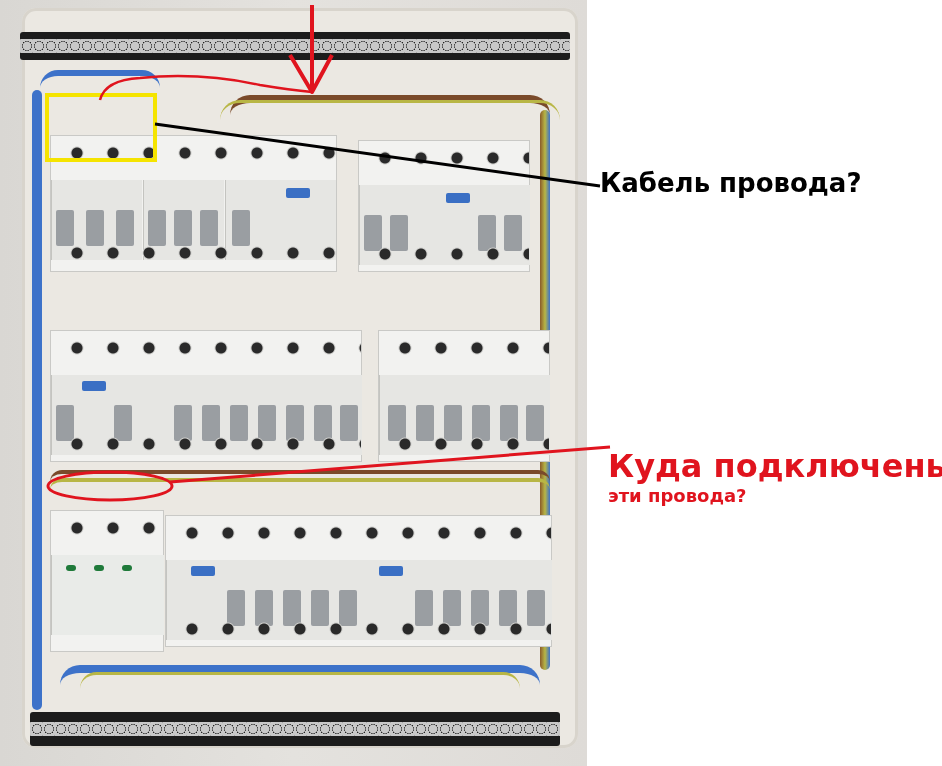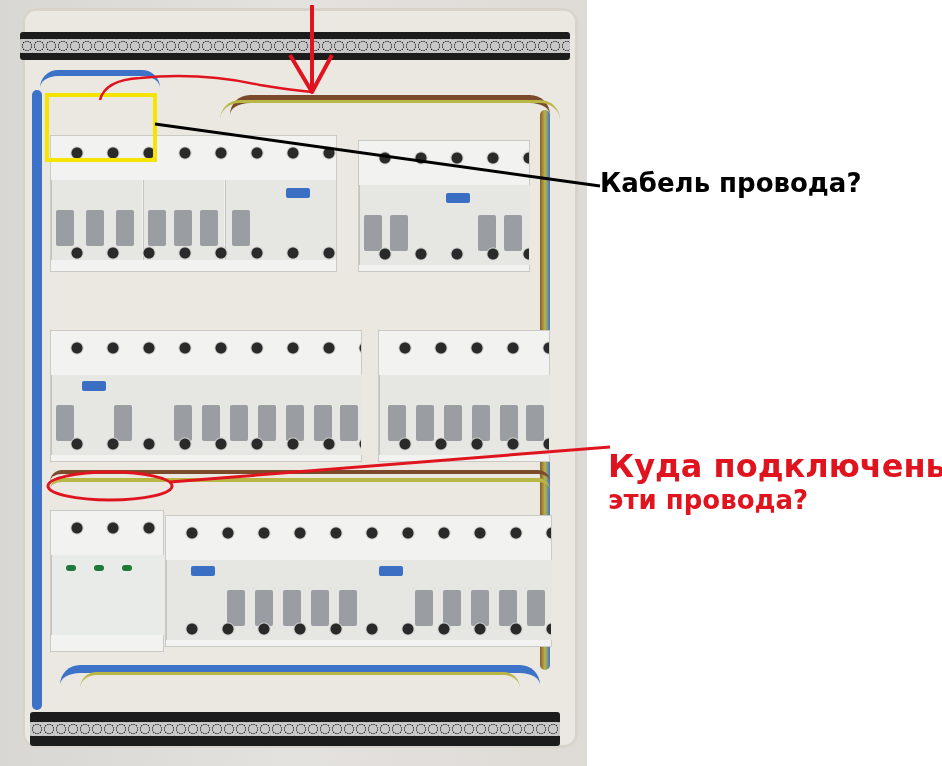--- a/index.html
+++ b/index.html
@@ -143,13 +143,13 @@
 
   <path d="M312 5 L312 92 M290 55 L312 92 L332 55" fill="none" stroke="#e0141e" stroke-width="4" stroke-linejoin="round"></path>
 
   <ellipse cx="110" cy="486" rx="62" ry="14" fill="none" stroke="#e0141e" stroke-width="3"></ellipse>
 
   <line x1="170" y1="482" x2="610" y2="447" stroke="#e0141e" stroke-width="3"></line>
 </svg>
 
 <div class="ann-text" style="left:600px; top:168px; font-size:26px; color:#000000;">Кабель провода?</div>
 <div class="ann-text" style="left:608px; top:447px; font-size:32px; color:#e0141e;">Куда подключены</div>
-<div class="ann-text" style="left:608px; top:485px; font-size:26px; color:#e0141e;">эти провода?</div>
+<div class="ann-text" style="left:608px; top:485px; font-size:18px; color:#e0141e;">эти провода?</div>
 
 </body></html>

